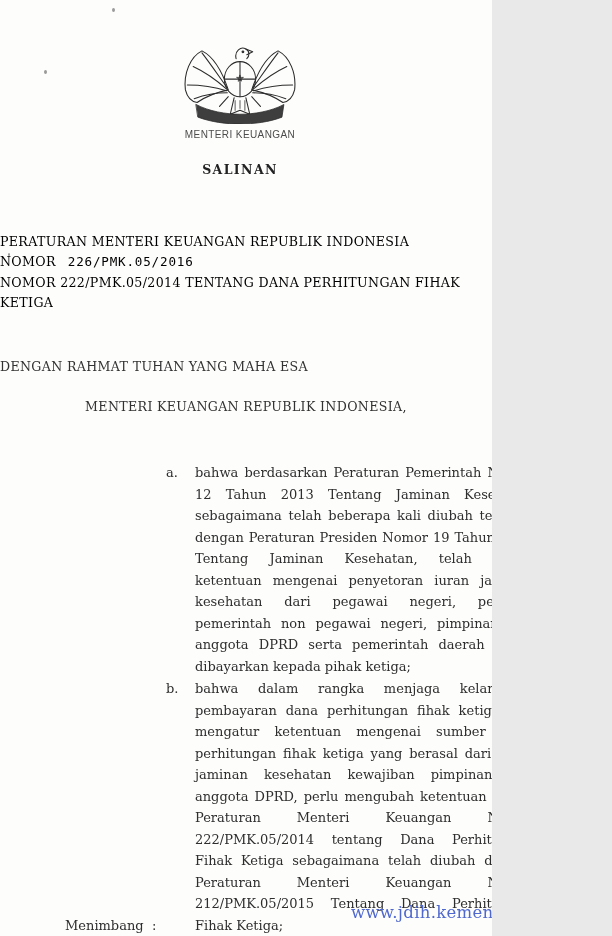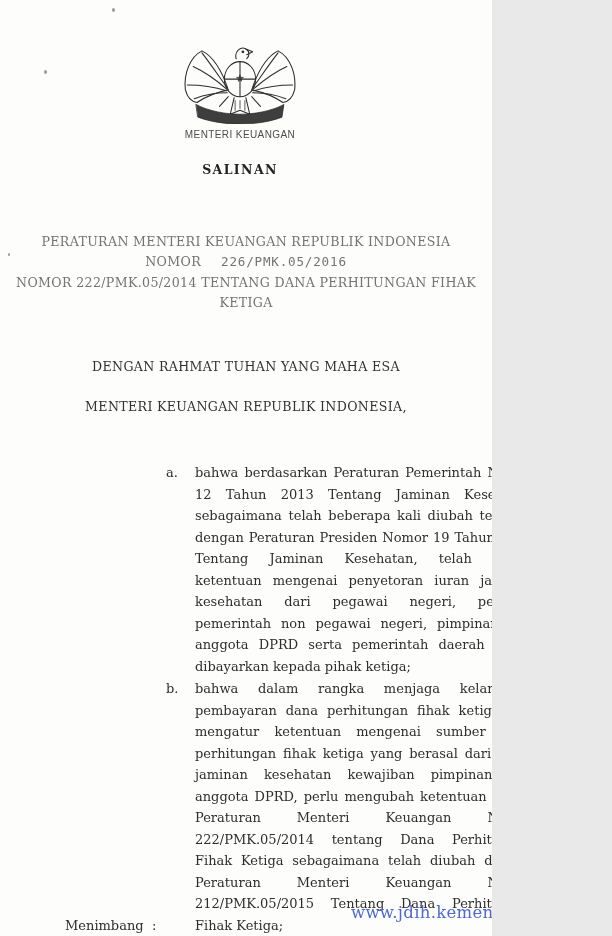--- a/index.html
+++ b/index.html
@@ -31,35 +31,34 @@
   }
   .salinan{
     margin-top:22px;
     font-size:12.5px;font-weight:bold;
     letter-spacing:1.4px;color:#222;
   }
 
   
   .title-block{
     position:absolute;top:232px;left:0;right:0;
-    text-align:center;
     font-size:12.6px;line-height:20.4px;
-    letter-spacing:.35px;color:#737373;
+    letter-spacing:.35px;color:#000000;
   }
   .nomor-line{display:block;}
   .nomor-value{
     font-family:"DejaVu Sans Mono","Liberation Mono",monospace;
     font-size:12.6px;letter-spacing:.8px;
-    margin-left:20px;
+    margin-left:12px;
   }
 
   
   .invocation{
     position:absolute;top:359px;left:0;right:0;
-    text-align:center;font-size:12.6px;letter-spacing:.35px;color:#323232;
+    font-size:12.6px;letter-spacing:.35px;color:#323232;
   }
   .issuer{
     position:absolute;top:399px;left:0;right:0;
     text-align:center;font-size:12.6px;letter-spacing:.35px;color:#323232;
   }
 
   
   .menimbang{
     position:absolute;top:462px;left:65px;width:468px;
     display:flex;align-items:flex-end;

